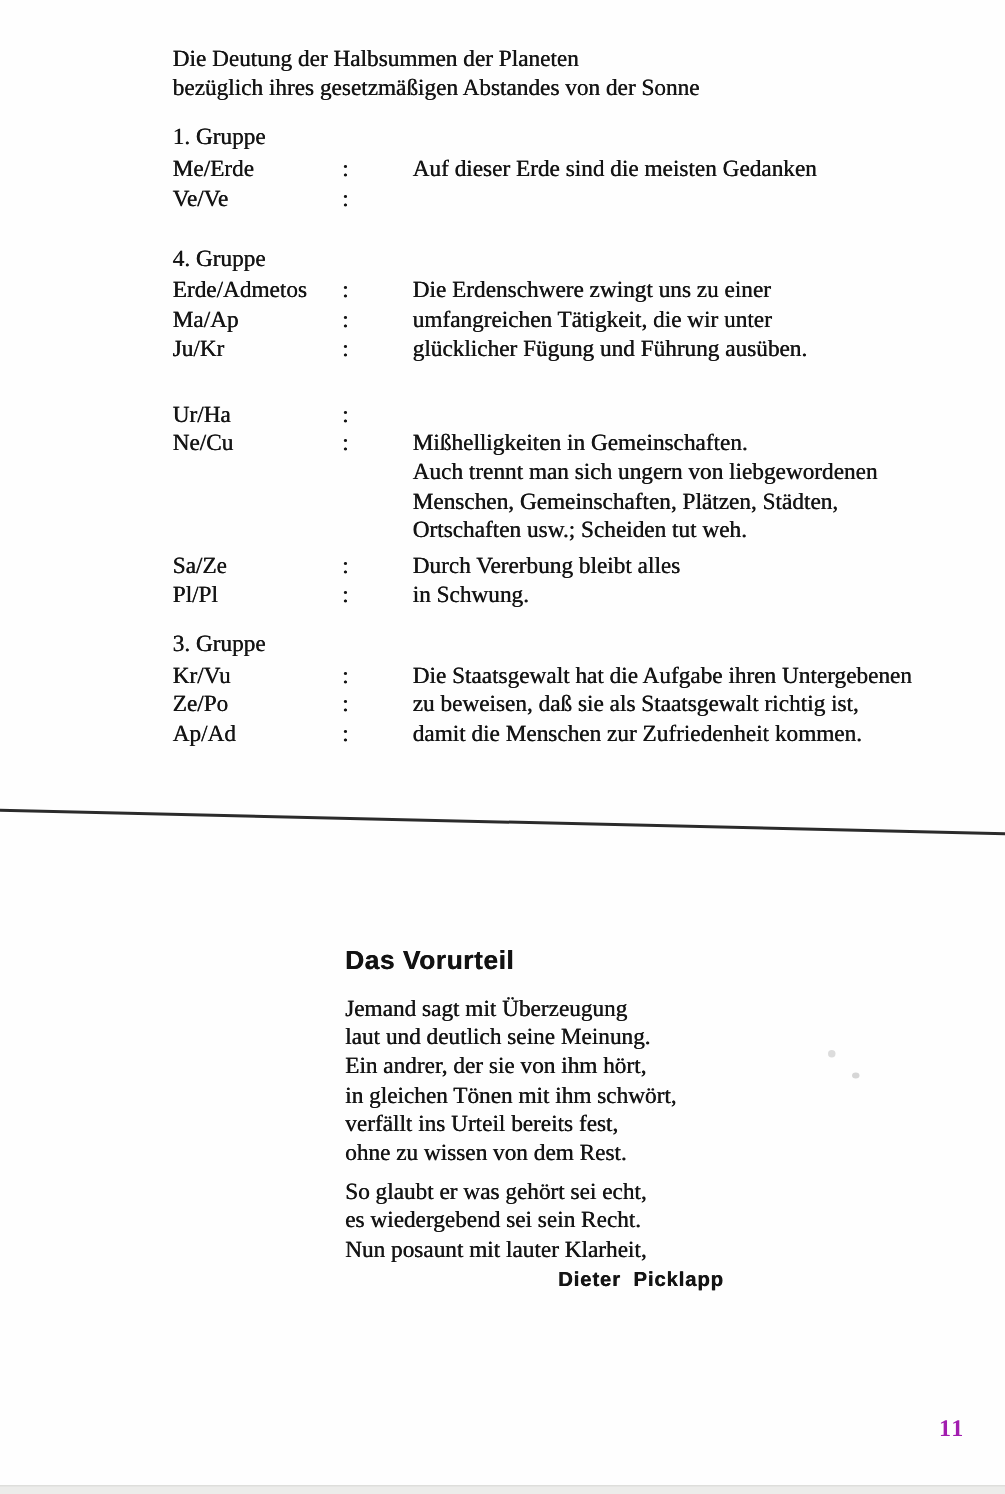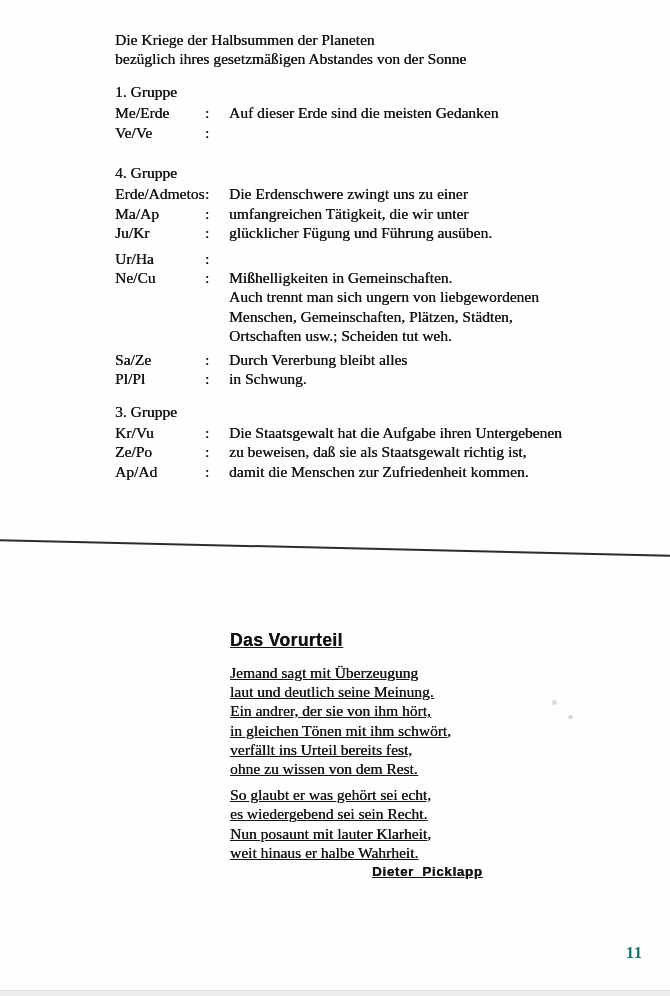--- a/index.html
+++ b/index.html
@@ -23,22 +23,22 @@
     top: 30px;
     width: 500px;
     font-size: 15.5px;
     line-height: 19.4px;
     text-shadow: 0.3px 0 0 currentColor; 
   }
   .doc-title div { white-space: nowrap; }
   .group { margin-top: 13px; }
   .group.g2 { margin-top: 21px; }
   .group-heading { margin-bottom: 2px; }
-  .row { display: flex; align-items: flex-end; }
-  .row.gap-top { margin-top: 6px; }
+  .row { display: flex; align-items: flex-end; gap: 23px; }
+  .row.gap-top { margin-top: 24px; }
   .row.gap-top-sm { margin-top: 4px; }
   .row .lbl { width: 90px; flex: 0 0 90px; white-space: nowrap; }
   .row .col { width: 24px; flex: 0 0 24px; }
   .row .txt { flex: 1; white-space: nowrap; }
   
   .divider {
     position: absolute;
     left: -6px;
     top: 539px;
     width: 690px;
@@ -50,21 +50,20 @@
   }
   
   .poem {
     position: absolute;
     left: 230px;
     top: 630px;
     width: 330px;
     font-size: 15.5px;
     line-height: 19.2px;
     text-shadow: 0.3px 0 0 currentColor;
-    text-decoration: underline;
   }
   .poem-title {
     font-family: "Liberation Sans", sans-serif;
     font-weight: bold;
     font-size: 17.5px;
     line-height: 20px;
     letter-spacing: 0.4px;
     color: #121212;
   }
   .stanza { margin-top: 13px; }
@@ -80,21 +79,21 @@
     color: #141414;
   }
   
   .page-number {
     position: absolute;
     left: 626px;
     top: 944px;
     font-weight: bold;
     font-size: 16px;
     letter-spacing: 1px;
-    color: #0f766e;
+    color: #a21caf;
   }
   
   .speck { position: absolute; border-radius: 50%; }
   .speck.a { left: 552px; top: 700px; width: 5px; height: 5px; background: #dcdcdc; }
   .speck.b { left: 568px; top: 715px; width: 5px; height: 4px; background: #d6d6d6; }
   .bottom-band {
     position: absolute;
     left: 0; bottom: 0;
     width: 100%; height: 5px;
     background: #ececea;
@@ -102,21 +101,21 @@
   }
 </style>
 </head>
 <body>
 
 <div class="page">
 
   <div class="content">
 
     <div class="doc-title">
-      <div>Die Kriege der Halbsummen der Planeten</div>
+      <div>Die Deutung der Halbsummen der Planeten</div>
       <div>bezüglich ihres gesetzmäßigen Abstandes von der Sonne</div>
     </div>
 
     <section class="group g1">
       <div class="group-heading">1. Gruppe</div>
       <div class="row">
         <span class="lbl">Me/Erde</span>
         <span class="col">:</span>
         <span class="txt">Auf dieser Erde sind die meisten Gedanken</span>
       </div>
@@ -209,21 +208,20 @@
       <div>laut und deutlich seine Meinung.</div>
       <div>Ein andrer, der sie von ihm hört,</div>
       <div>in gleichen Tönen mit ihm schwört,</div>
       <div>verfällt ins Urteil bereits fest,</div>
       <div>ohne zu wissen von dem Rest.</div>
     </div>
     <div class="stanza s2">
       <div>So glaubt er was gehört sei echt,</div>
       <div>es wiedergebend sei sein Recht.</div>
       <div>Nun posaunt mit lauter Klarheit,</div>
-      <div>weit hinaus er halbe Wahrheit.</div>
     </div>
     <div class="poem-author">Dieter Picklapp</div>
   </div>
 
   <div class="page-number">11</div>
 
   <div class="speck a"></div>
   <div class="speck b"></div>
   <div class="bottom-band"></div>
 

